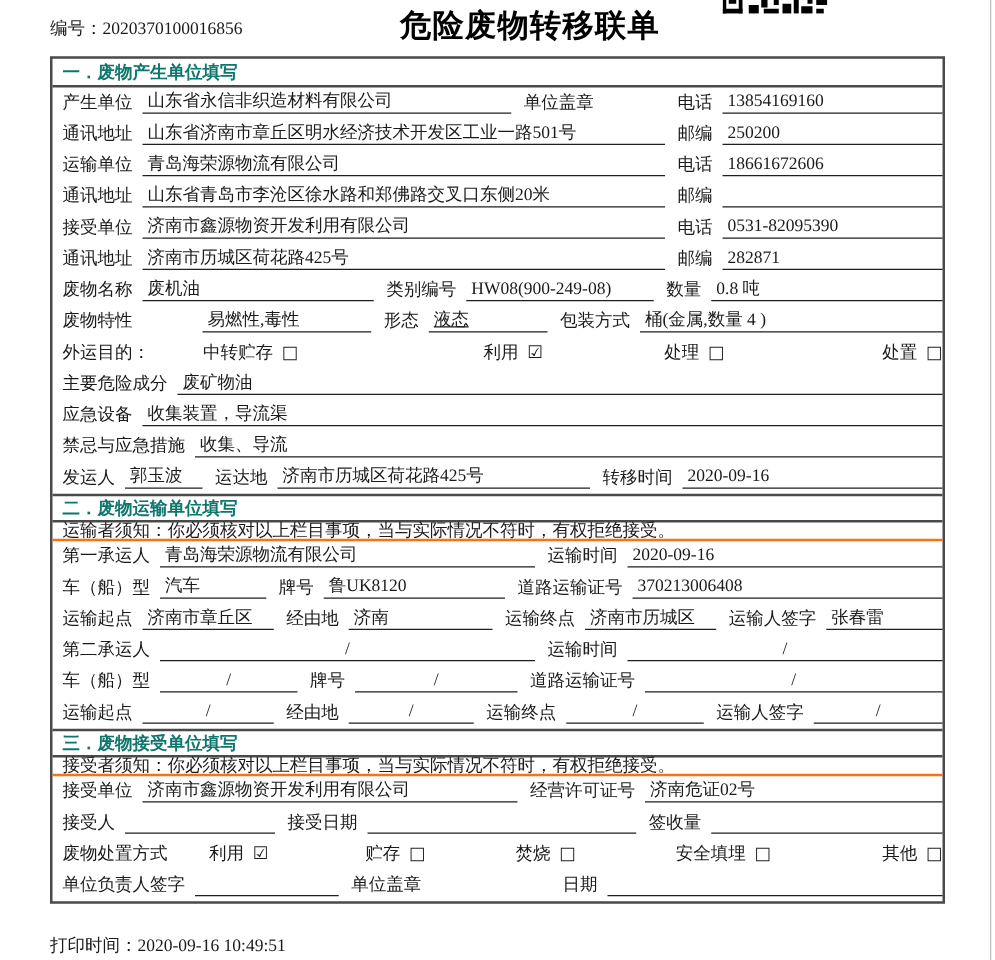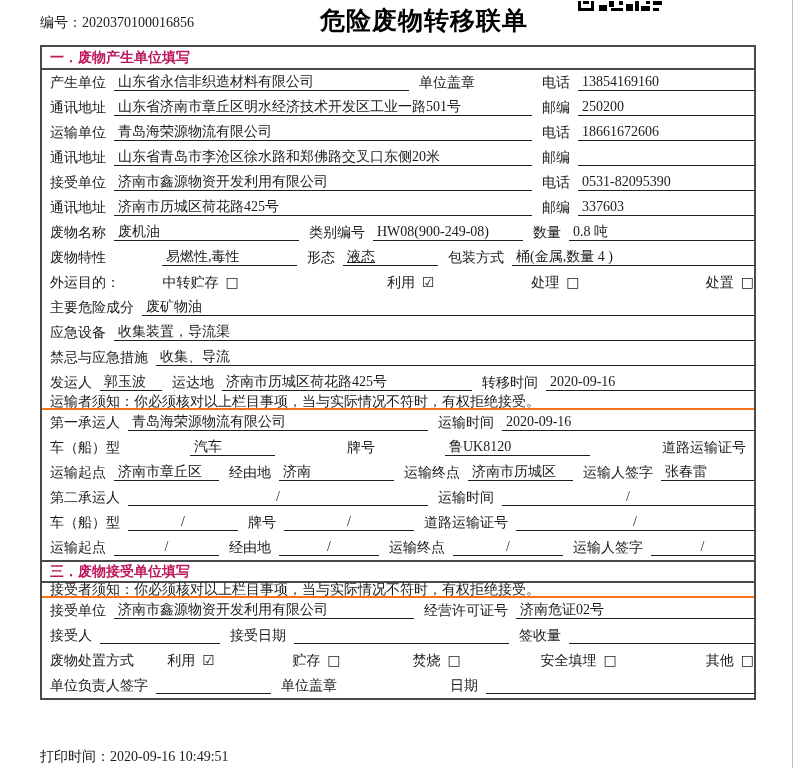--- a/index.html
+++ b/index.html
@@ -25,21 +25,21 @@
   .qr-fragment { position: absolute; left: 578px; top: 0; width: 84px; height: 11px; overflow: hidden; }
   .form-table {
     position: absolute; left: 40px; top: 45px; width: 716px;
     border: 2px solid #4a4a4a;
     background: #fff;
   }
   .section-header {
     height: 23px; display: flex; align-items: center;
     padding: 0 8px;
     font-family: "Liberation Sans", "DejaVu Sans", sans-serif;
-    font-weight: bold; font-size: 14px; color: #be185d;
+    font-weight: bold; font-size: 14px; color: #0f766e;
     border-top: 2px solid #4a4a4a;
     border-bottom: 2px solid #4a4a4a;
   }
   .section-header:first-child { border-top: none; }
   .notice-row {
     height: 15px; display: flex; align-items: center;
     padding: 0 8px; font-size: 14px;
     border-bottom: 2px solid #f97316;
     white-space: nowrap;
   }
@@ -148,21 +148,21 @@
         <div class="field grow">0531-82095390</div>
       </div>
     </div>
     <div class="form-row">
       <div class="row-left">
         <div class="lbl">通讯地址</div>
         <div class="field grow">济南市历城区荷花路425号</div>
       </div>
       <div class="row-right">
         <div class="lbl">邮编</div>
-        <div class="field grow">337603</div>
+        <div class="field grow">282871</div>
       </div>
     </div>
     <div class="form-row">
       <div class="lbl">废物名称</div>
       <div class="field" style="width: 185px;">废机油</div>
       <div class="lbl">类别编号</div>
       <div class="field" style="width: 150px;">HW08(900-249-08)</div>
       <div class="lbl">数量</div>
       <div class="field grow">0.8 吨</div>
     </div>
@@ -194,33 +194,35 @@
       <div class="field grow">收集、导流</div>
     </div>
     <div class="form-row">
       <div class="lbl">发运人</div>
       <div class="field" style="width: 62px;">郭玉波</div>
       <div class="lbl">运达地</div>
       <div class="field" style="width: 250px;">济南市历城区荷花路425号</div>
       <div class="lbl">转移时间</div>
       <div class="field grow">2020-09-16</div>
     </div>
+    <div class="section-header">二．废物运输单位填写</div>
     <div class="notice-row">运输者须知：你必须核对以上栏目事项，当与实际情况不符时，有权拒绝接受。</div>
     <div class="form-row">
       <div class="lbl">第一承运人</div>
       <div class="field" style="width: 300px;">青岛海荣源物流有限公司</div>
       <div class="lbl">运输时间</div>
       <div class="field grow">2020-09-16</div>
     </div>
     <div class="form-row">
       <div class="lbl">车（船）型</div>
       <div class="field" style="width: 85px;">汽车</div>
       <div class="lbl">牌号</div>
       <div class="field" style="width: 145px;">鲁UK8120</div>
       <div class="lbl">道路运输证号</div>
+      <div class="field grow">370213006408</div>
     </div>
     <div class="form-row">
       <div class="lbl">运输起点</div>
       <div class="field" style="width: 105px;">济南市章丘区</div>
       <div class="lbl">经由地</div>
       <div class="field" style="width: 115px;">济南</div>
       <div class="lbl">运输终点</div>
       <div class="field" style="width: 105px;">济南市历城区</div>
       <div class="lbl">运输人签字</div>
       <div class="field grow">张春雷</div>

